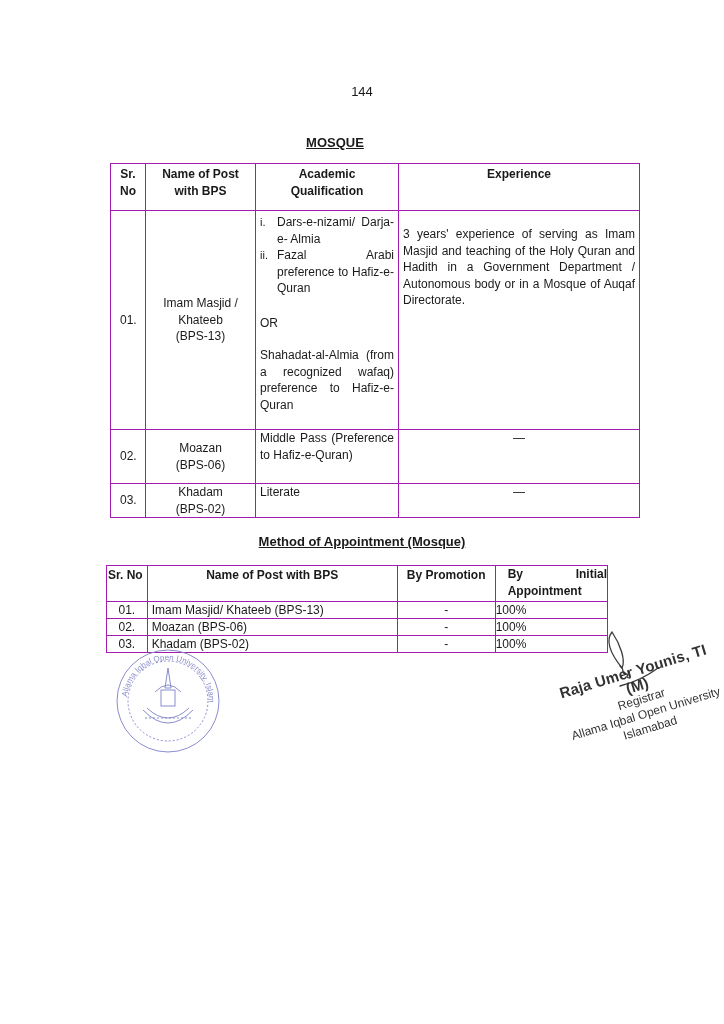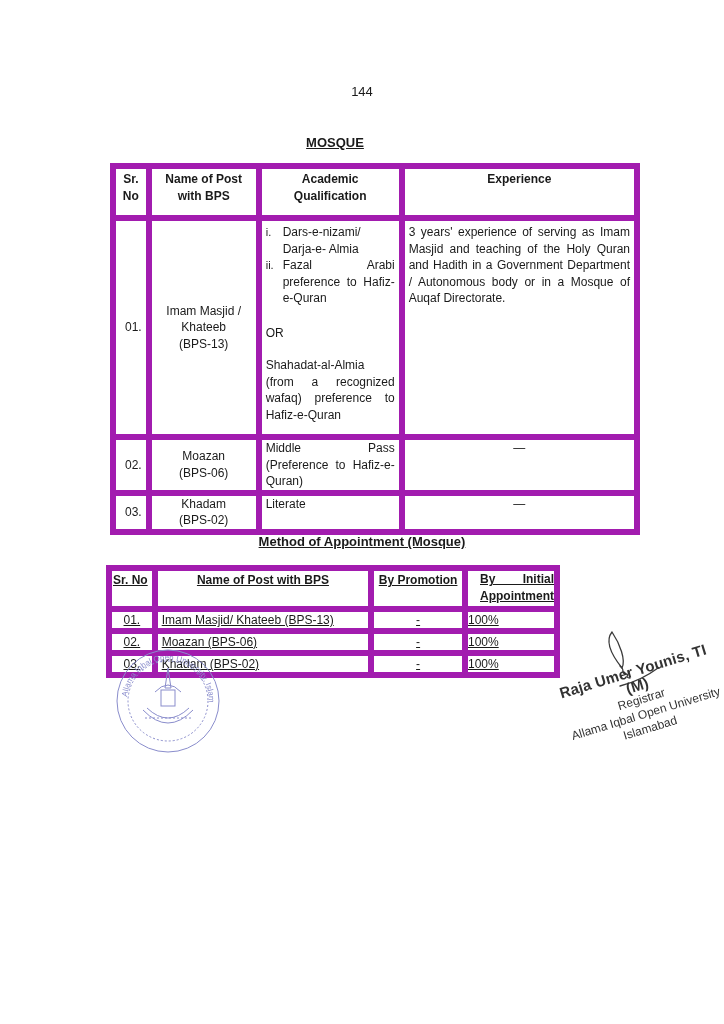--- a/index.html
+++ b/index.html
@@ -5,38 +5,38 @@
     html, body { margin: 0; padding: 0; }
     body {
       width: 724px; height: 1024px; background: #ffffff; position: relative; overflow: hidden;
       font-family: "Liberation Sans", sans-serif; color: #1a1a1a;
     }
     .page-num { position: absolute; top: 84px; left: 0; width: 724px; text-align: center; font-size: 13px; }
     .title { position: absolute; top: 135px; left: 0; width: 670px; text-align: center; font-size: 13px; font-weight: bold; text-decoration: underline; }
     .title2 { position: absolute; top: 534px; left: 0; width: 724px; text-align: center; font-size: 13px; font-weight: bold; text-decoration: underline; }
 
     table { border-collapse: collapse; position: absolute; font-size: 12px; line-height: 16.5px; }
-    td, th { border: 6px solid #a21caf; vertical-align: top; padding: 0 4px; }
+    td, th { border: 1px solid #a21caf; vertical-align: top; padding: 0 4px; }
 
     #t1 { left: 110px; top: 163px; width: 530px; }
     #t1 th { font-weight: bold; text-align: center; height: 44px; padding-top: 2px; }
     #t1 .c-sr { width: 35px; }
     #t1 .c-name { width: 110px; }
     #t1 .c-qual { width: 143px; }
     #t1 td.sr { vertical-align: middle; text-align: left; padding-left: 9px; }
     #t1 td.name { vertical-align: middle; text-align: center; }
     .qual-list { margin: 0; padding: 0; list-style: none; }
     .qual-list li { display: flex; text-align: justify; }
     .qual-list .mark { width: 14px; flex: none; font-size: 11px; }
     .qual-list .txt { flex: 1; text-align: justify; text-align-last: left; }
     .or { text-align: left; margin: 18px 0 16px 0; }
     .justify { text-align: justify; }
     .dash { text-align: center; }
 
-    #t2 { left: 106px; top: 565px; width: 454px; text-decoration: underline; }
+    #t2 { left: 106px; top: 565px; width: 502px; }
     #t2 th { font-weight: bold; height: 34px; padding-top: 1px; }
     #t2 .c-sr { width: 34px; }
     #t2 .c-name { width: 250px; }
     #t2 .c-promo { width: 98px; }
     #t2 td { height: 16px; line-height: 16px; }
     #t2 td.sr { text-align: center; }
     #t2 td.promo { text-align: center; }
     #t2 td.init { padding-left: 0; }
     .init-head { text-align: justify; text-align-last: justify; padding: 0 0 0 12px !important; }
     .init-head span { display: block; text-align: left; }
@@ -95,21 +95,21 @@
             <span class="txt" style="padding-left:3px;">Dars-e-nizami/ Darja-e- Almia</span>
           </li>
           <li>
             <span class="mark">ii.</span>
             <span class="txt" style="padding-left:3px;">Fazal Arabi preference to Hafiz-e-Quran</span>
           </li>
         </ul>
         <div class="or">OR</div>
         <div class="justify">Shahadat-al-Almia (from a recognized wafaq) preference to Hafiz-e-Quran</div>
       </td>
-      <td class="justify" style="padding-top:3px;">3 years' experience of serving as Imam Masjid and teaching of the Holy Quran and Hadith in a Government Department / Autonomous body or in a Mosque of Auqaf Directorate.</td>
+      <td class="justify" style="padding-top:15px;">3 years' experience of serving as Imam Masjid and teaching of the Holy Quran and Hadith in a Government Department / Autonomous body or in a Mosque of Auqaf Directorate.</td>
     </tr>
     <tr style="height:54px;">
       <td class="sr">02.</td>
       <td class="name">
         <div>Moazan</div>
         <div>(BPS-06)</div>
       </td>
       <td class="justify">Middle Pass (Preference to Hafiz-e-Quran)</td>
       <td class="dash">—</td>
     </tr>

